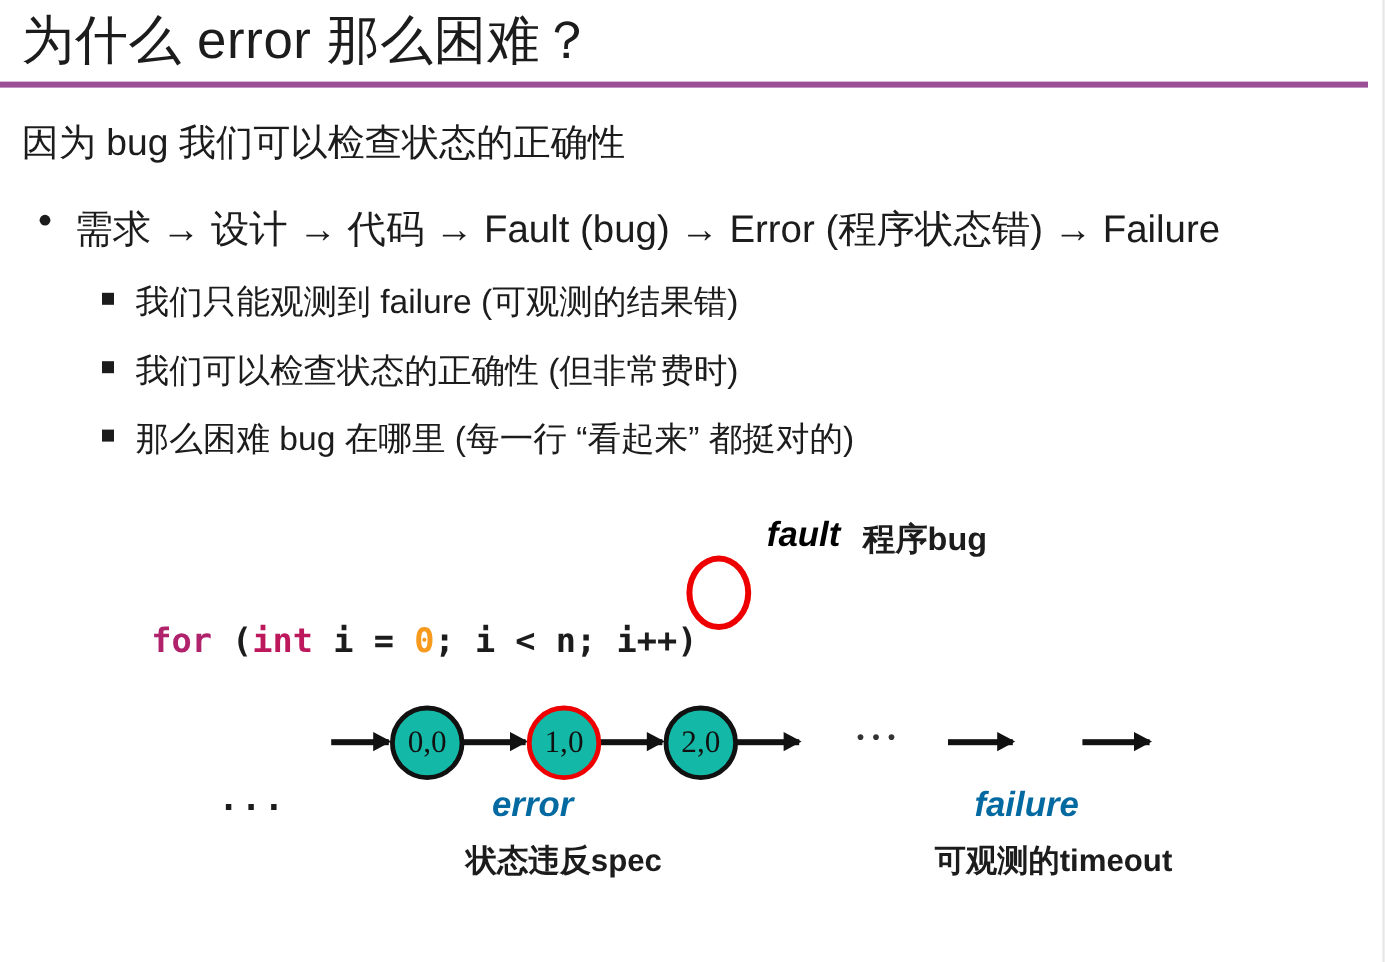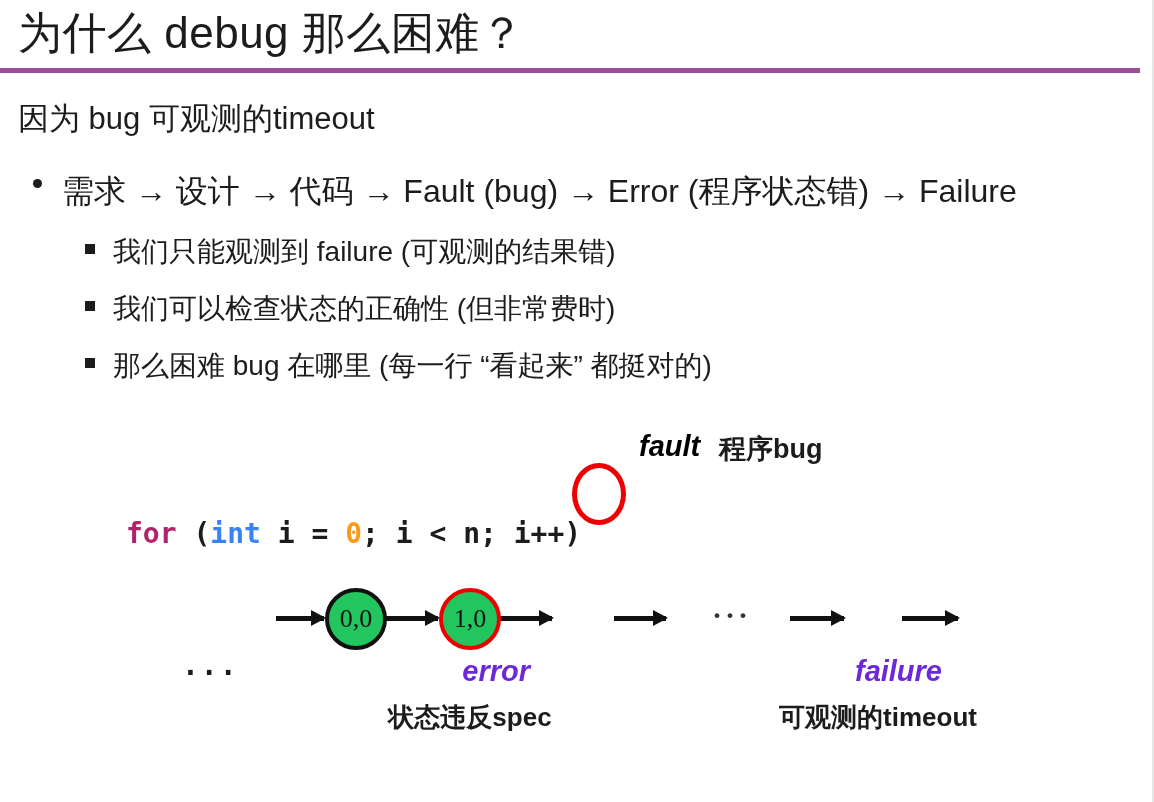--- a/index.html
+++ b/index.html
@@ -104,21 +104,21 @@
     left: 126px;
     top: 424px;
     font-family: "DejaVu Sans Mono", "Liberation Mono", monospace;
     font-size: 28px;
     font-weight: bold;
     line-height: 44px;
     color: #1c1c1c;
     white-space: pre;
   }
   .k-for  { color: #b0226b; }
-  .k-type { color: #3b82f6; }
+  .k-type { color: #be185d; }
   .k-num  { color: #f79a1e; }
 
   .code-line2 { padding-left: 30px; }
   .code-line3 { padding-left: 56px; letter-spacing: 2px; }
 
   .annot-fault {
     position: absolute;
     left: 639px;
     top: 430px;
     font-size: 29px;
@@ -156,21 +156,21 @@
     top: 566px;
     width: 1154px;
     height: 110px;
   }
   .node {
     position: absolute;
     width: 62px;
     height: 62px;
     border-radius: 50%;
     border: 4px solid #111111;
-    background: #22c55e;
+    background: #14b8a6;
     box-sizing: border-box;
     display: flex;
     align-items: center;
     justify-content: center;
     font-family: "Liberation Serif", "DejaVu Serif", serif;
     font-size: 26px;
     color: #111111;
     z-index: 3;
   }
   .node.red { border-color: #ee0000; }
@@ -198,43 +198,43 @@
     letter-spacing: 3px;
     color: #333333;
     font-family: "Liberation Serif", serif;
   }
 
   .lbl-red {
     position: absolute;
     font-size: 29px;
     font-weight: bold;
     font-style: italic;
-    color: #6d28d9;
+    color: #0369a1;
     font-family: "Liberation Sans", sans-serif;
     white-space: nowrap;
-    text-align: right;
+    text-align: left;
   }
   .lbl-cn {
     position: absolute;
     font-size: 26px;
     font-weight: bold;
     color: #1c1c1c;
     white-space: nowrap;
     text-align: center;
   }
 </style>
 </head>
 <body>
 
 <div class="slide">
 
-  <div class="title">为什么 debug 那么困难？</div>
+  <div class="title">为什么 error 那么困难？</div>
   <div class="title-rule"></div>
 
-  <div class="subtitle">因为 bug 可观测的timeout</div>
+  <div class="subtitle">因为 bug 我们可以检查状态的正确性</div>
 
   <div class="bullet-l1">
     <span class="bullet-dot"></span>
     <span>需求 → 设计 → 代码 → Fault (bug) → Error (程序状态错) → Failure</span>
   </div>
 
   <div class="bullet-l2 sb1">
     <span class="bullet-sq"></span>
     <span>我们只能观测到 failure (可观测的结果错)</span>
   </div>
@@ -266,20 +266,23 @@
     </div>
 
     <div class="arrow" style="left:386px; top:50px; width:52px;"></div>
 
     <div class="node red" style="left:439px; top:22px;">
       <span>1,0</span>
     </div>
 
     <div class="arrow" style="left:500px; top:50px; width:52px;"></div>
 
+    <div class="node" style="left:553px; top:22px;">
+      <span>2,0</span>
+    </div>
 
     <div class="arrow" style="left:614px; top:50px; width:52px;"></div>
 
     <div class="dots-mid" style="left:712px; top:32px;">···</div>
 
     <div class="arrow" style="left:790px; top:50px; width:54px;"></div>
 
 
     <div class="arrow" style="left:902px; top:50px; width:56px;"></div>
   </div>

